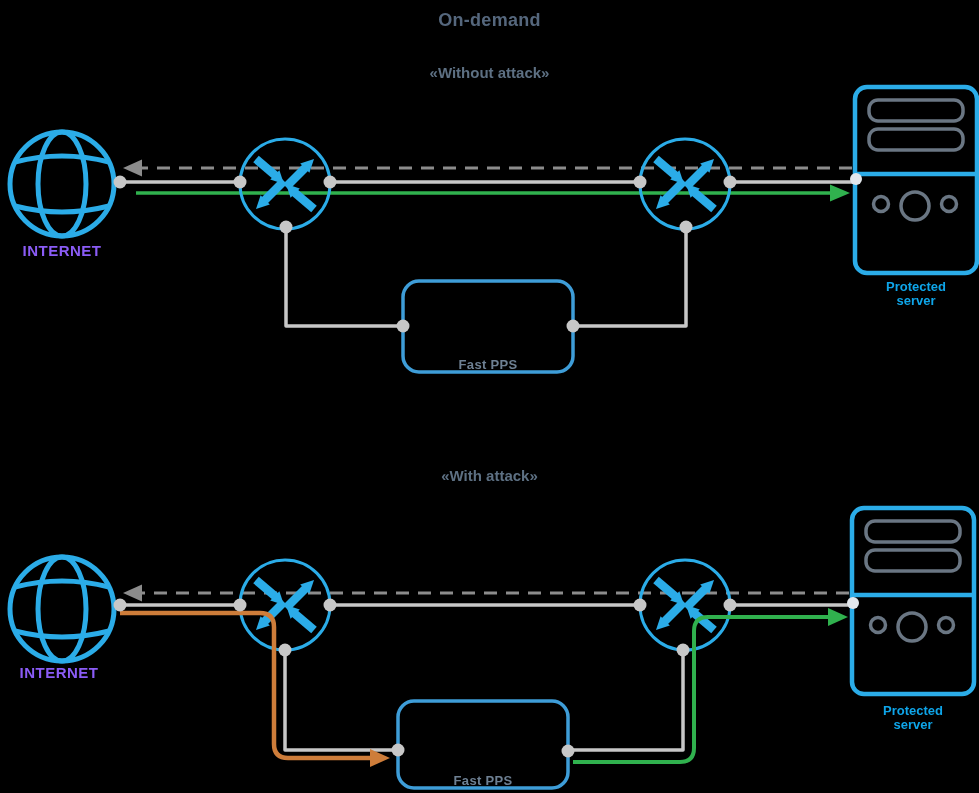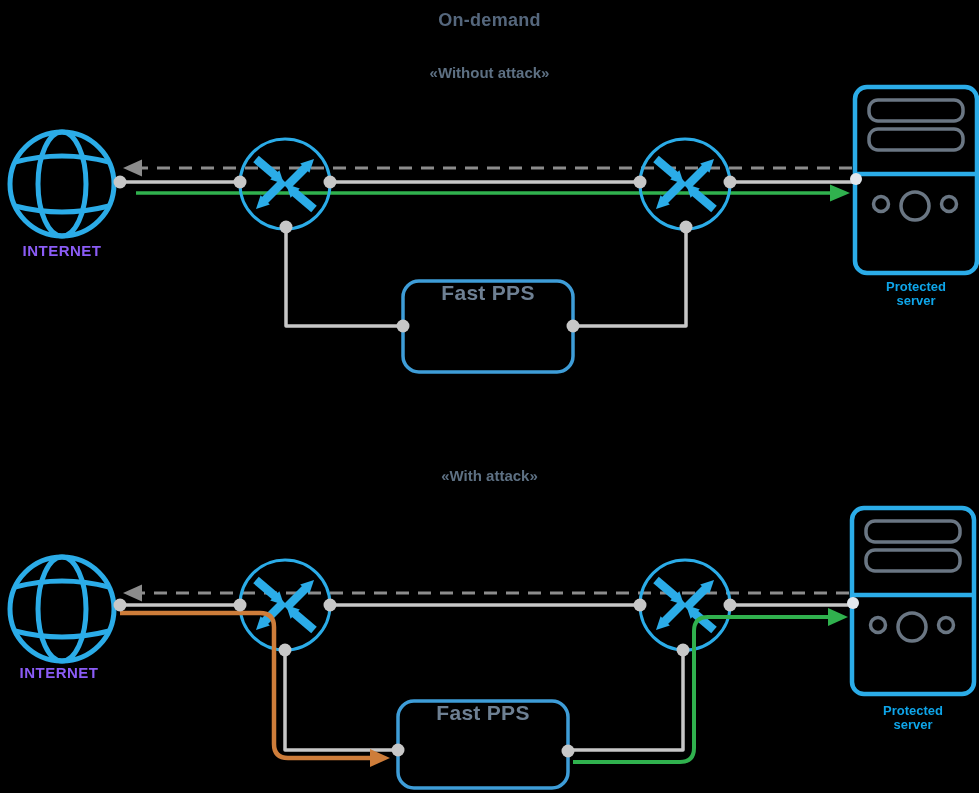--- a/index.html
+++ b/index.html
@@ -5,21 +5,21 @@
   html,body{margin:0;padding:0;background:#000;}
   body{font-family:"Liberation Sans",sans-serif;}
   .stage{position:relative;width:979px;height:793px;background:#000;overflow:hidden;}
   .stage svg{position:absolute;left:0;top:0;}
   .txt{position:absolute;font-weight:bold;text-align:center;}
   .title{left:0;right:0;top:10px;font-size:18px;color:#55677D;letter-spacing:.3px;}
   .subtitle{left:0;right:0;font-size:15px;color:#5D7083;}
   .sub1{top:64px;} .sub2{top:467px;}
   .inet{width:104px;font-size:15px;color:#8b5cf6;letter-spacing:.5px;}
   .inet1{left:10px;top:242px;} .inet2{left:7px;top:664px;}
-  .fpps{display:flex;align-items:flex-start;justify-content:center;font-size:21px;color:#6E8093;letter-spacing:.3px;}
+  .fpps{display:flex;align-items:flex-end;justify-content:center;font-size:13px;color:#6E8093;letter-spacing:.3px;}
   .fpps1{left:403px;top:281px;width:170px;height:91px;}
   .fpps2{left:398px;top:701px;width:170px;height:87px;}
   .srvlbl{width:120px;font-size:13px;line-height:14px;color:#0ea5e9;}
   .srv1{left:856px;top:280px;} .srv2{left:853px;top:704px;}
 </style>
 </head>
 <body>
 
 <div class="stage">
 

